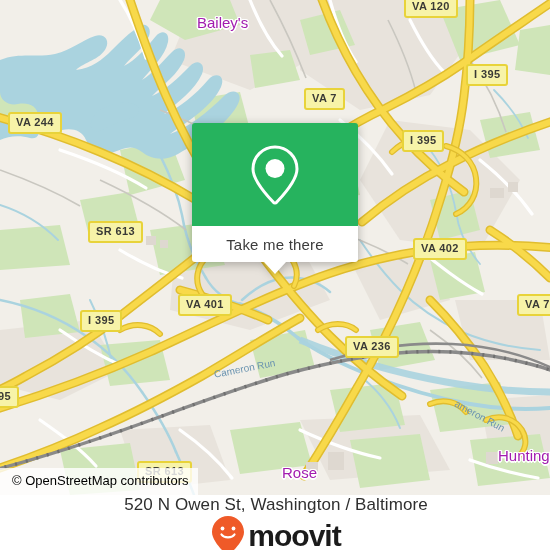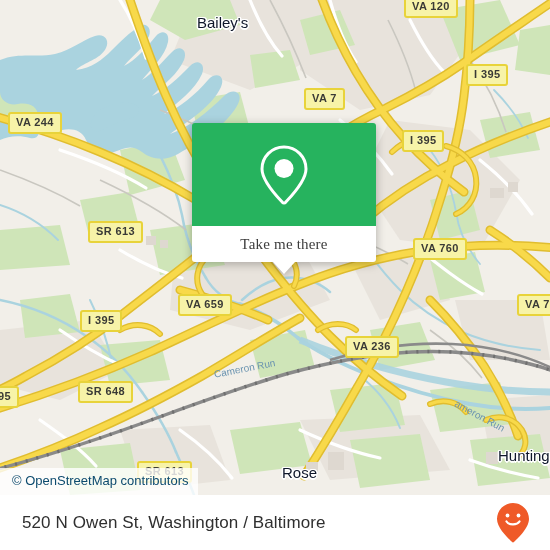--- a/index.html
+++ b/index.html
@@ -26,21 +26,21 @@
     letter-spacing:.4px;
     line-height:1;
     padding:3px 6px 4px 6px;
     white-space:nowrap;
     font-family:"Liberation Sans", sans-serif;
   }
 
   
   .place{
     position:absolute;
-    color:#0f172a;
+    color:#a21caf;
     font-size:15px;
     line-height:17px;
     text-align:left;
     white-space:nowrap;
     text-shadow:
       -1.5px 0 #fff, 1.5px 0 #fff, 0 -1.5px #fff, 0 1.5px #fff,
       -1px -1px #fff, 1px -1px #fff, -1px 1px #fff, 1px 1px #fff;
     font-family:"Liberation Sans", sans-serif;
   }
   .water-label{
@@ -48,29 +48,29 @@
     color:#6a93b0;
     font-size:10px;
     white-space:nowrap;
     font-family:"Liberation Sans", sans-serif;
   }
 
   
   .attrib{
     position:absolute;left:0;bottom:0;
     background:rgba(255,255,255,.80);
-    color:#0c4a6e;
+    color:#000000;
     font-size:13px;
     line-height:16px;
     padding:5px 9px 6px 12px;
     font-family:"Liberation Sans", sans-serif;
   }
 
   
-  .popup{position:absolute;left:192px;top:123px;width:184px;filter:drop-shadow(0 2px 5px rgba(0,0,0,.28));font-family:Liberation Serif, serif;}
+  .popup{position:absolute;left:192px;top:123px;width:166px;filter:drop-shadow(0 2px 5px rgba(0,0,0,.28));}
   .popup-top{
     background:#26b35e;
     border-radius:3px 3px 0 0;
     height:103px;
     display:flex;align-items:center;justify-content:center;
   }
   .popup-bottom{
     background:#fff;
     border-radius:0 0 3px 3px;
     height:36px;
@@ -87,20 +87,21 @@
     border-top:12px solid #fff;
   }
 
   
   .footer{
     position:absolute;left:0;top:495px;width:550px;height:55px;
     background:#fff;
     display:flex;align-items:center;justify-content:space-between;
     padding:0 20px 0 22px;
     box-sizing:border-box;
+    flex-direction:column;
   }
   .footer-addr{color:#2f2f2f;font-size:17px;letter-spacing:.1px;white-space:nowrap;}
   .brand{display:flex;align-items:center;gap:3px;}
   .brand-word{color:#1b1b1b;font-size:30px;font-weight:bold;letter-spacing:-1px;line-height:1;}
 </style>
 </head>
 <body>
 
 <div id="app">
 
@@ -302,26 +303,25 @@
         </g>
       </g>
     </svg>
 
     <div class="shield" style="left:404px;top:-4px;">VA 120</div>
     <div class="shield" style="left:304px;top:88px;">VA 7</div>
     <div class="shield" style="left:466px;top:64px;">I 395</div>
     <div class="shield" style="left:402px;top:130px;">I 395</div>
     <div class="shield" style="left:8px;top:112px;">VA 244</div>
     <div class="shield" style="left:88px;top:221px;">SR 613</div>
-    <div class="shield" style="left:413px;top:238px;">VA 760</div>
-    <div class="shield" style="left:178px;top:294px;">VA 659</div>
+    <div class="shield" style="left:413px;top:238px;">VA 402</div>
+    <div class="shield" style="left:178px;top:294px;">VA 401</div>
     <div class="shield" style="left:517px;top:294px;">VA 7</div>
     <div class="shield" style="left:80px;top:310px;">I 395</div>
     <div class="shield" style="left:345px;top:336px;">VA 236</div>
-    <div class="shield" style="left:78px;top:381px;">SR 648</div>
     <div class="shield" style="left:-10px;top:386px;">95</div>
     <div class="shield" style="left:137px;top:461px;">SR 613</div>
 
     <div class="place" style="left:197px;top:14px;">Bailey's</div>
     <div class="place" style="left:498px;top:447px;">Huntingt</div>
     <div class="place" style="left:282px;top:464px;">Rose</div>
 
     <div class="water-label" style="left:213px;top:369px;transform:rotate(-11deg);transform-origin:0 0;">Cameron Run</div>
     <div class="water-label" style="left:458px;top:398px;transform:rotate(28deg);transform-origin:0 0;">ameron Run</div>
 
@@ -343,16 +343,17 @@
   <div class="footer">
     <div class="footer-addr">520 N Owen St, Washington / Baltimore</div>
     <div class="brand">
       <svg width="34" height="42" viewBox="0 0 34 42">
         <path d="M17 1 C8.2 1 1 8.2 1 17 C1 26.5 13.6 37.5 16 40 C16.6 40.6 17.4 40.6 18 40
                  C20.4 37.5 33 26.5 33 17 C33 8.2 25.8 1 17 1 Z" fill="#ef5a28"></path>
         <circle cx="11.5" cy="13.5" r="1.9" fill="#ffffff"></circle>
         <circle cx="22.5" cy="13.5" r="1.9" fill="#ffffff"></circle>
         <path d="M10.5 19.5 C13 23.4 21 23.4 23.5 19.5" fill="none" stroke="#ffffff" stroke-width="2.2" stroke-linecap="round"></path>
       </svg>
+      <span class="brand-word">moovit</span>
     </div>
   </div>
 
 </div>
 
 </body></html>

